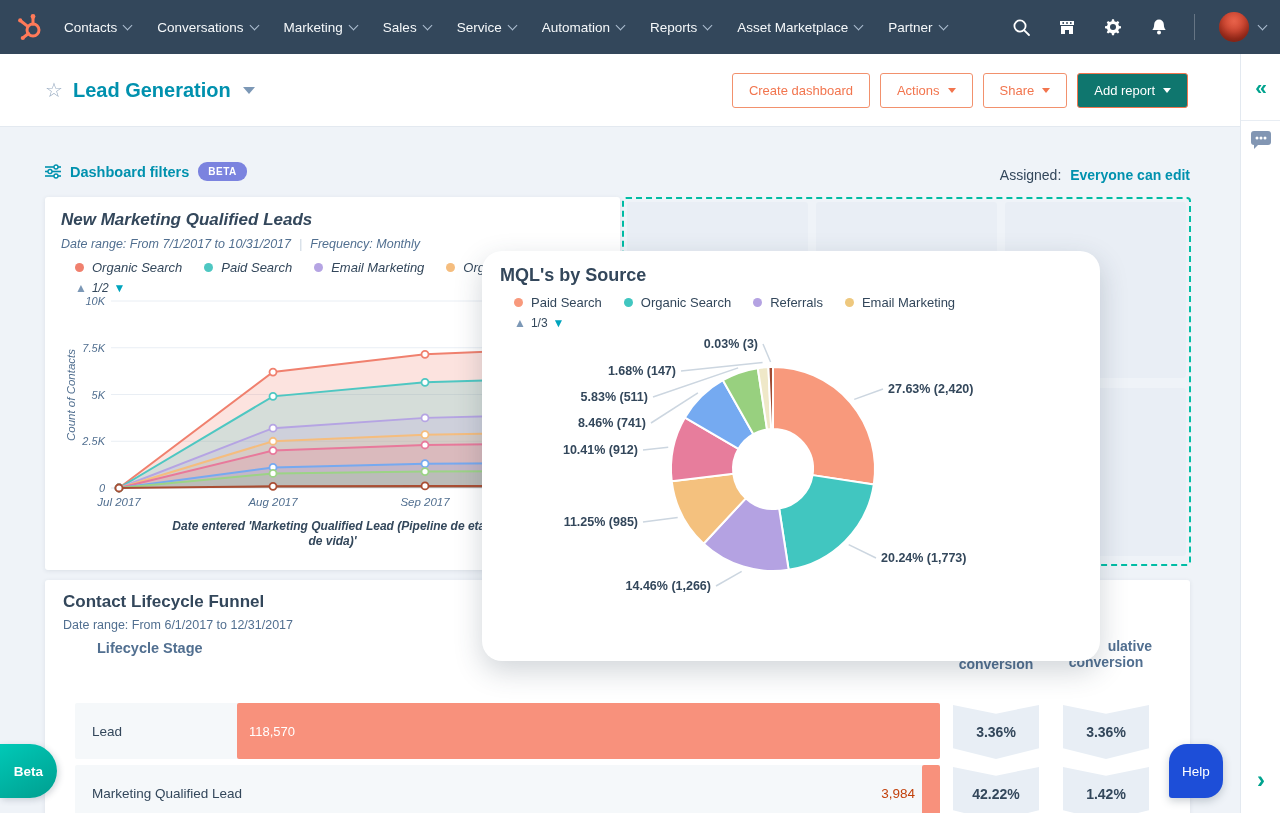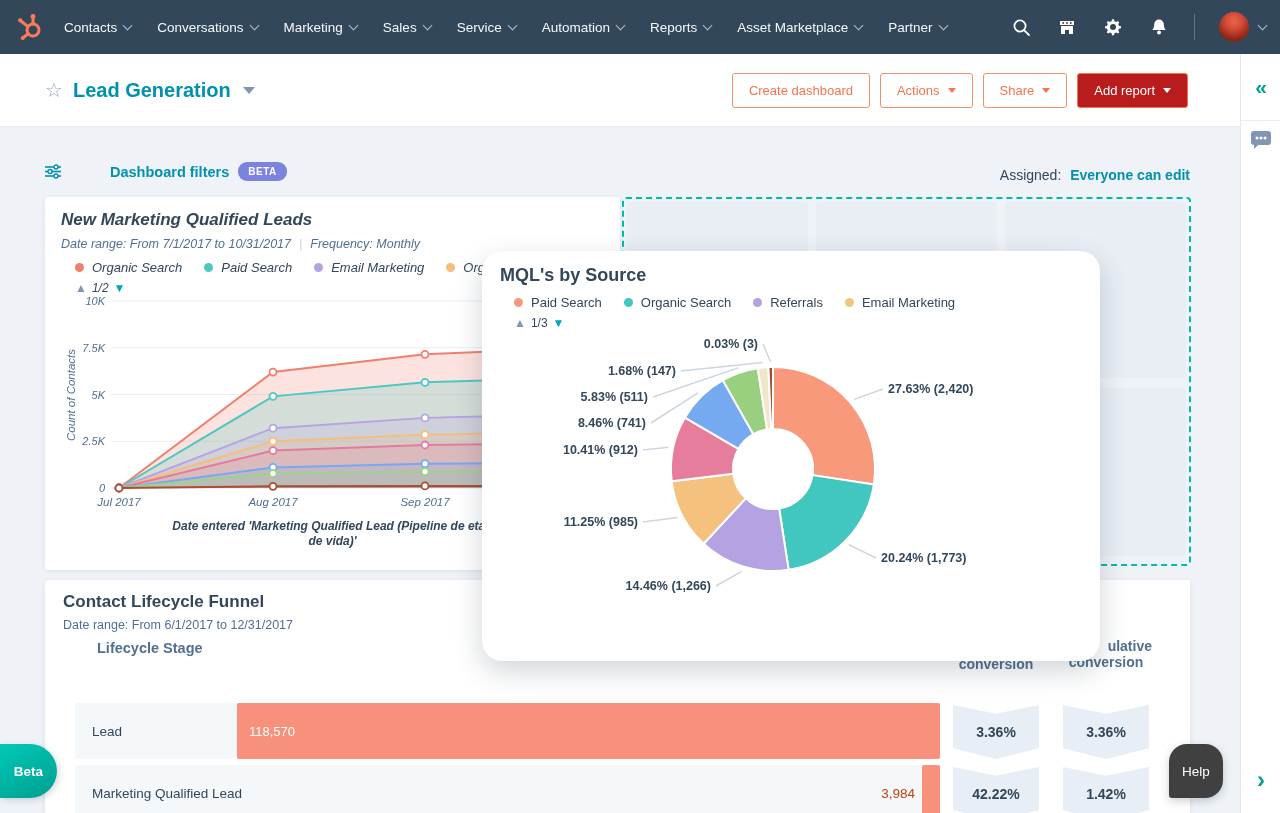--- a/index.html
+++ b/index.html
@@ -25,27 +25,27 @@
   
   .pagehead{position:absolute;left:0;top:54px;width:1240px;height:72px;background:#fff;
             border-bottom:1px solid #e3e9f0;display:flex;align-items:center;z-index:2;}
   .star{font-size:20px;color:#99acc2;margin:0 10px 0 45px;cursor:pointer;}
   .dash-title{font-size:20px;font-weight:bold;color:#0091ae;cursor:pointer;}
   .title-caret{width:0;height:0;border-left:6px solid transparent;border-right:6px solid transparent;
                border-top:7px solid #7c98b6;display:inline-block;margin-left:12px;cursor:pointer;}
   .head-btns{margin-left:auto;display:flex;gap:10px;padding-right:52px;}
   .btn{font-size:13px;border-radius:3px;padding:9px 16px;cursor:pointer;display:flex;align-items:center;white-space:nowrap;}
   .btn.outline{border:1px solid #f2916d;color:#f2754e;background:#fff;}
-  .btn.solid{background:#b91c1c;color:#fff;border:1px solid #f2754e;}
+  .btn.solid{background:#0f766e;color:#fff;border:1px solid #f2754e;}
   .tri{width:0;height:0;border-left:4px solid transparent;border-right:4px solid transparent;
        border-top:5px solid currentColor;display:inline-block;margin-left:8px;}
 
   
   .filters{position:absolute;left:45px;top:162px;display:flex;align-items:center;gap:9px;z-index:2;}
-  .filters-label{color:#0091ae;font-weight:bold;font-size:14.5px;cursor:pointer;margin-left:40px;}
+  .filters-label{color:#0091ae;font-weight:bold;font-size:14.5px;cursor:pointer;}
   .beta-badge{background:#7b83df;color:#fff;font-size:10px;font-weight:bold;letter-spacing:.5px;
               border-radius:9px;padding:4px 10px;}
   .assigned{position:absolute;right:90px;top:167px;font-size:14px;z-index:2;}
   .assigned .val{color:#0091ae;font-weight:bold;cursor:pointer;margin-left:5px;}
 
   
   .card{position:absolute;background:#fff;border-radius:3px;box-shadow:0 1px 4px rgba(45,62,80,.10);}
   .card-title{font-size:17px;font-weight:bold;color:#33475b;}
   .card-sub{font-size:12.5px;color:#516f90;margin-top:7px;}
   .card-sub .sep{color:#cbd6e2;margin:0 8px;}
@@ -94,21 +94,21 @@
   .comment-ic{position:absolute;left:9px;top:76px;cursor:pointer;}
   .next-arrow{position:absolute;left:0;bottom:22px;width:100%;text-align:center;color:#00a38e;
               font-size:24px;font-weight:bold;cursor:pointer;line-height:22px;}
 
   
   .beta-pill{position:absolute;left:0;top:744px;width:57px;height:54px;z-index:10;
              background:linear-gradient(150deg,#00c9b7 0%,#009e8f 100%);
              border-radius:0 27px 27px 0;display:flex;align-items:center;justify-content:center;
              color:#fff;font-size:13.5px;font-weight:bold;cursor:pointer;box-shadow:2px 2px 6px rgba(45,62,80,.2);}
   .help-btn{position:absolute;left:1169px;top:744px;width:54px;height:54px;z-index:10;
-            background:#404040;border-radius:18px 18px 18px 3px;
+            background:#1d4ed8;border-radius:18px 18px 18px 3px;
             display:flex;align-items:center;justify-content:center;color:#fff;font-size:13.5px;cursor:pointer;
             box-shadow:0 3px 8px rgba(45,62,80,.25);}
   svg text{font-family:"Liberation Sans","DejaVu Sans",sans-serif;}
 </style>
 </head>
 <body>
 
 <div id="page">
 
   <div class="topnav">

